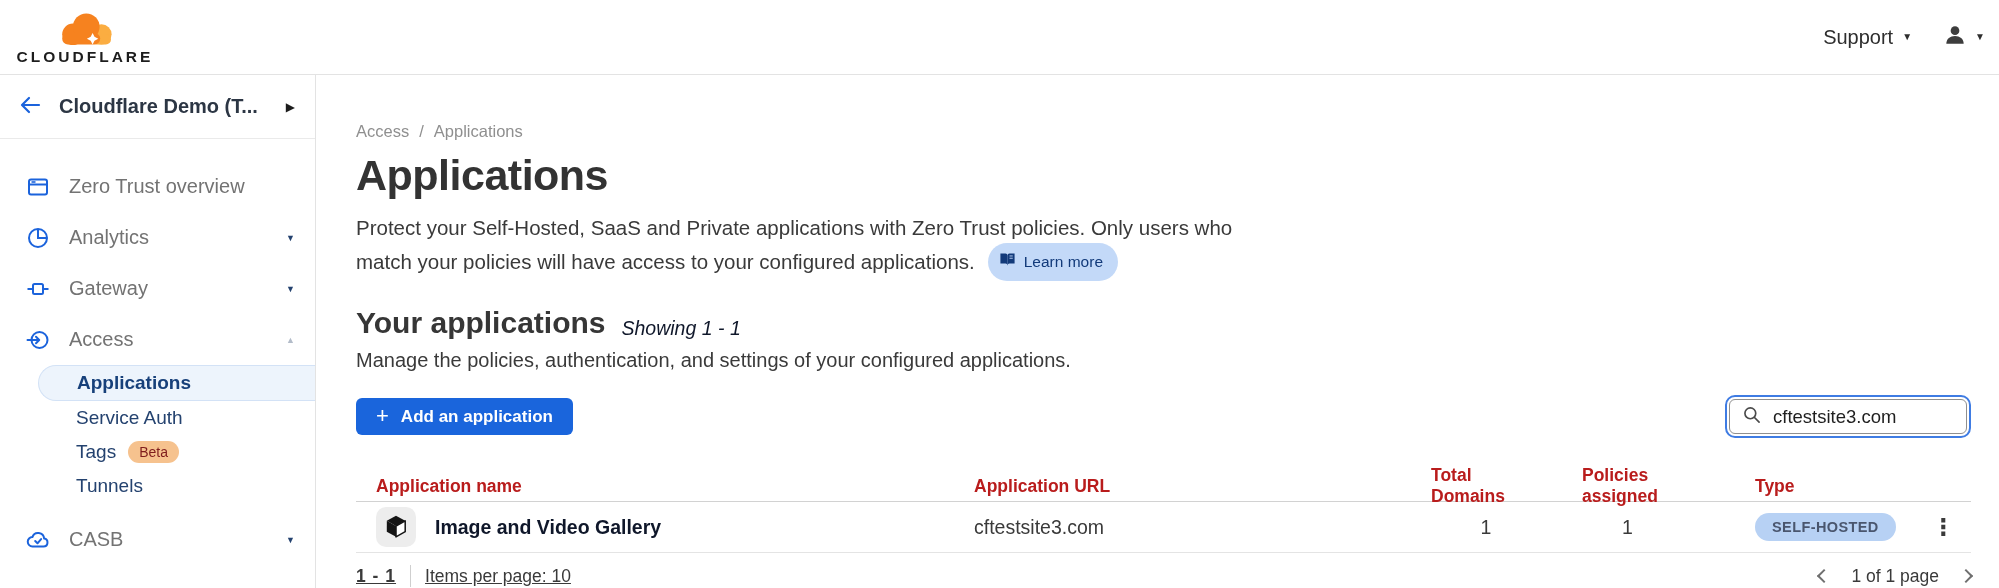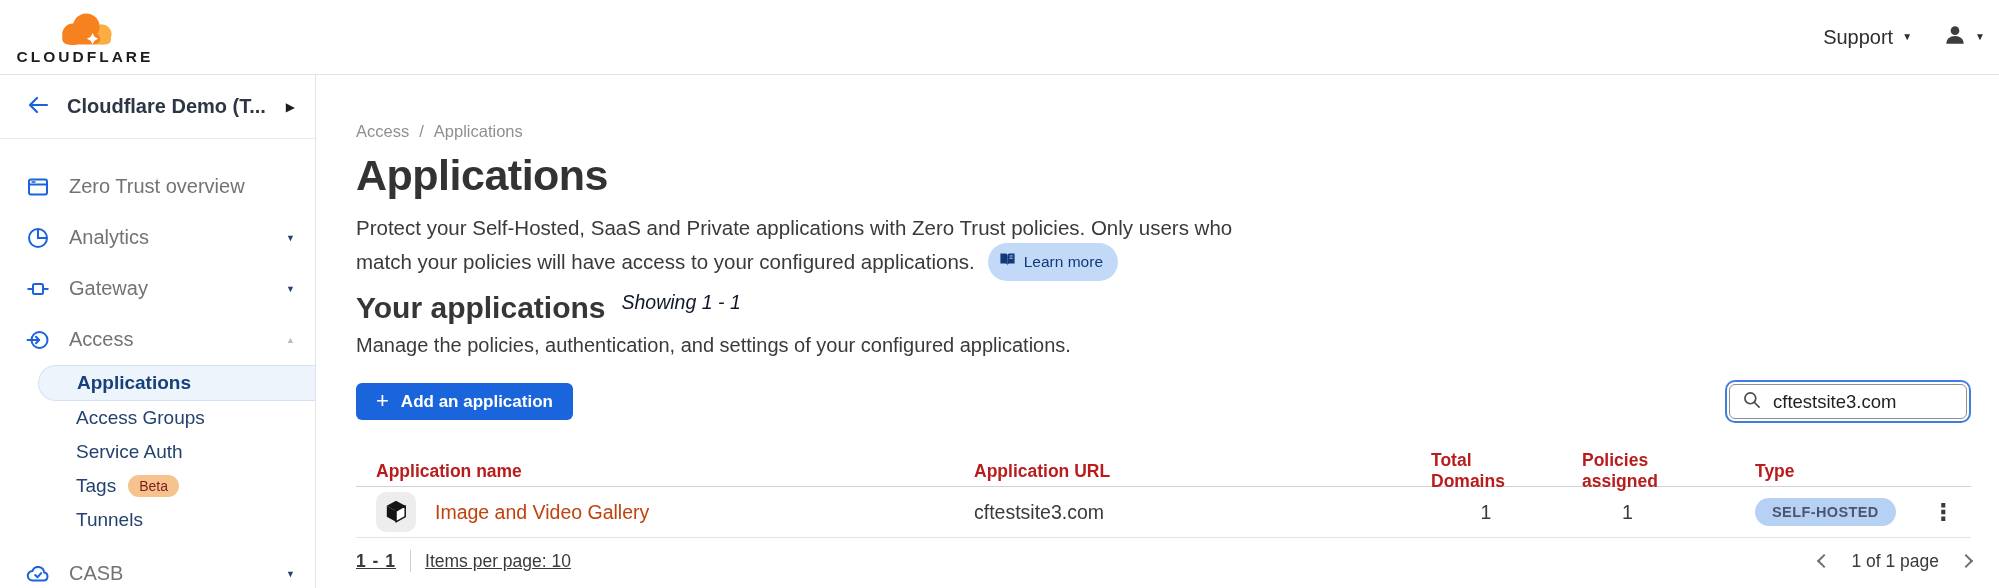--- a/index.html
+++ b/index.html
@@ -23,21 +23,21 @@
   .user-menu { display:flex; align-items:center; gap:7px; cursor:pointer; }
 
   
   .app { display:flex; height:513px; }
   .sidebar { width:316px; flex-shrink:0; border-right:1px solid #e3e3e3; background:#fff; }
   .main { flex:1; padding:47px 28px 0 40px; }
 
   
   .side-header {
     height:64px; border-bottom:1px solid #eaeaea;
-    display:flex; align-items:center; padding:0 20px 0 26px; gap:17px; cursor:pointer;
+    display:flex; align-items:center; padding:0 20px 0 18px; gap:17px; cursor:pointer;
   }
   .account-name { font-size:20px; font-weight:bold; color:#2c3644; white-space:nowrap; overflow:hidden; flex:1; }
   .acct-caret { font-size:12px; color:#1c1c1c; }
   .nav { padding-top:22px; }
   .nav-item {
     display:flex; align-items:center; height:51px;
     padding:0 20px 0 26px; gap:19px; cursor:pointer;
   }
   .nav-item .nav-label { font-size:20px; color:#737373; flex:1; }
   .nav-caret { font-size:9px; color:#24426f; }
@@ -64,21 +64,21 @@
   .breadcrumb { display:flex; gap:10px; font-size:16.5px; color:#8f8f8f; }
   .breadcrumb .crumb-link { cursor:pointer; }
   h1.page-title { margin:10px 0 0 0; font-size:43px; color:#333; letter-spacing:-0.5px; }
   .desc { margin-top:13px; font-size:20.5px; line-height:30px; color:#3a3a3a; }
   .learn-more {
     display:inline-flex; align-items:center; gap:8px;
     background:#c3d9f8; color:#123a7a; font-size:15.5px;
     padding:4px 15px 4px 11px; border-radius:999px; margin-left:13px;
     vertical-align:2px; cursor:pointer;
   }
-  .section-head { margin-top:10px; display:flex; align-items:flex-start; gap:16px; }
+  .section-head { margin-top:25px; display:flex; align-items:flex-end; gap:16px; }
   h2.section-title { margin:0; font-size:30px; color:#363636; }
   .showing { font-style:italic; font-size:19.5px; color:#0f172a; }
   .manage { margin-top:9px; font-size:20px; color:#3a3a3a; }
 
   .controls { margin-top:23px; display:flex; justify-content:space-between; align-items:center; }
   .add-btn {
     background:#1a65dc; color:#fff; border:none; cursor:pointer;
     height:37px; border-radius:6px; padding:0 20px;
     display:flex; align-items:center; gap:12px;
     font-family:inherit; font-size:17px; font-weight:bold;
@@ -100,21 +100,21 @@
   .thead { height:37px; border-bottom:1px solid #d2d2d2; font-size:17.5px; font-weight:bold; color:#b91c1c; }
   .trow  { height:51px; border-bottom:1px solid #e4e4e4; font-size:19.5px; color:#3a3a3a; }
   .cell-pad { padding-left:20px; }
   .cell-gap { padding-left:41px; }
   .cell-center { text-align:center; }
   .name-cell { display:flex; align-items:center; gap:19px; padding-left:20px; }
   .cube-bg {
     width:40px; height:40px; border-radius:10px; background:#ededed;
     display:flex; align-items:center; justify-content:center;
   }
-  .app-link { color:#c2410c; font-weight:normal; cursor:pointer; }
+  .app-link { color:#0f172a; font-weight:bold; cursor:pointer; }
   .type-pill {
     display:inline-block; background:#b7d1f4; color:#4a566e;
     font-size:14.5px; font-weight:bold; letter-spacing:0.4px;
     padding:6px 17px; border-radius:999px;
   }
   .kebab { justify-self:end; padding-right:16px; font-size:23px; color:#3a3a3a; cursor:pointer; font-weight:bold; }
 
   
   .pagination { margin-top:12px; display:flex; justify-content:space-between; align-items:center; font-size:17.5px; color:#3a3a3a; }
   .pag-left { display:flex; align-items:center;text-decoration:underline; }
@@ -215,23 +215,20 @@
         </span>
         <span class="nav-label">Access</span>
         <span class="nav-caret lite">▲</span>
       </div>
 
       <div class="subnav">
         <div class="sub-item selected">
           <span>Applications</span>
         </div>
         <div class="sub-item">
-          <span>Access Groups</span>
-        </div>
-        <div class="sub-item">
           <span>Service Auth</span>
         </div>
         <div class="sub-item">
           <span>Tags</span>
           <span class="beta-badge">Beta</span>
         </div>
         <div class="sub-item">
           <span>Tunnels</span>
         </div>
       </div>

